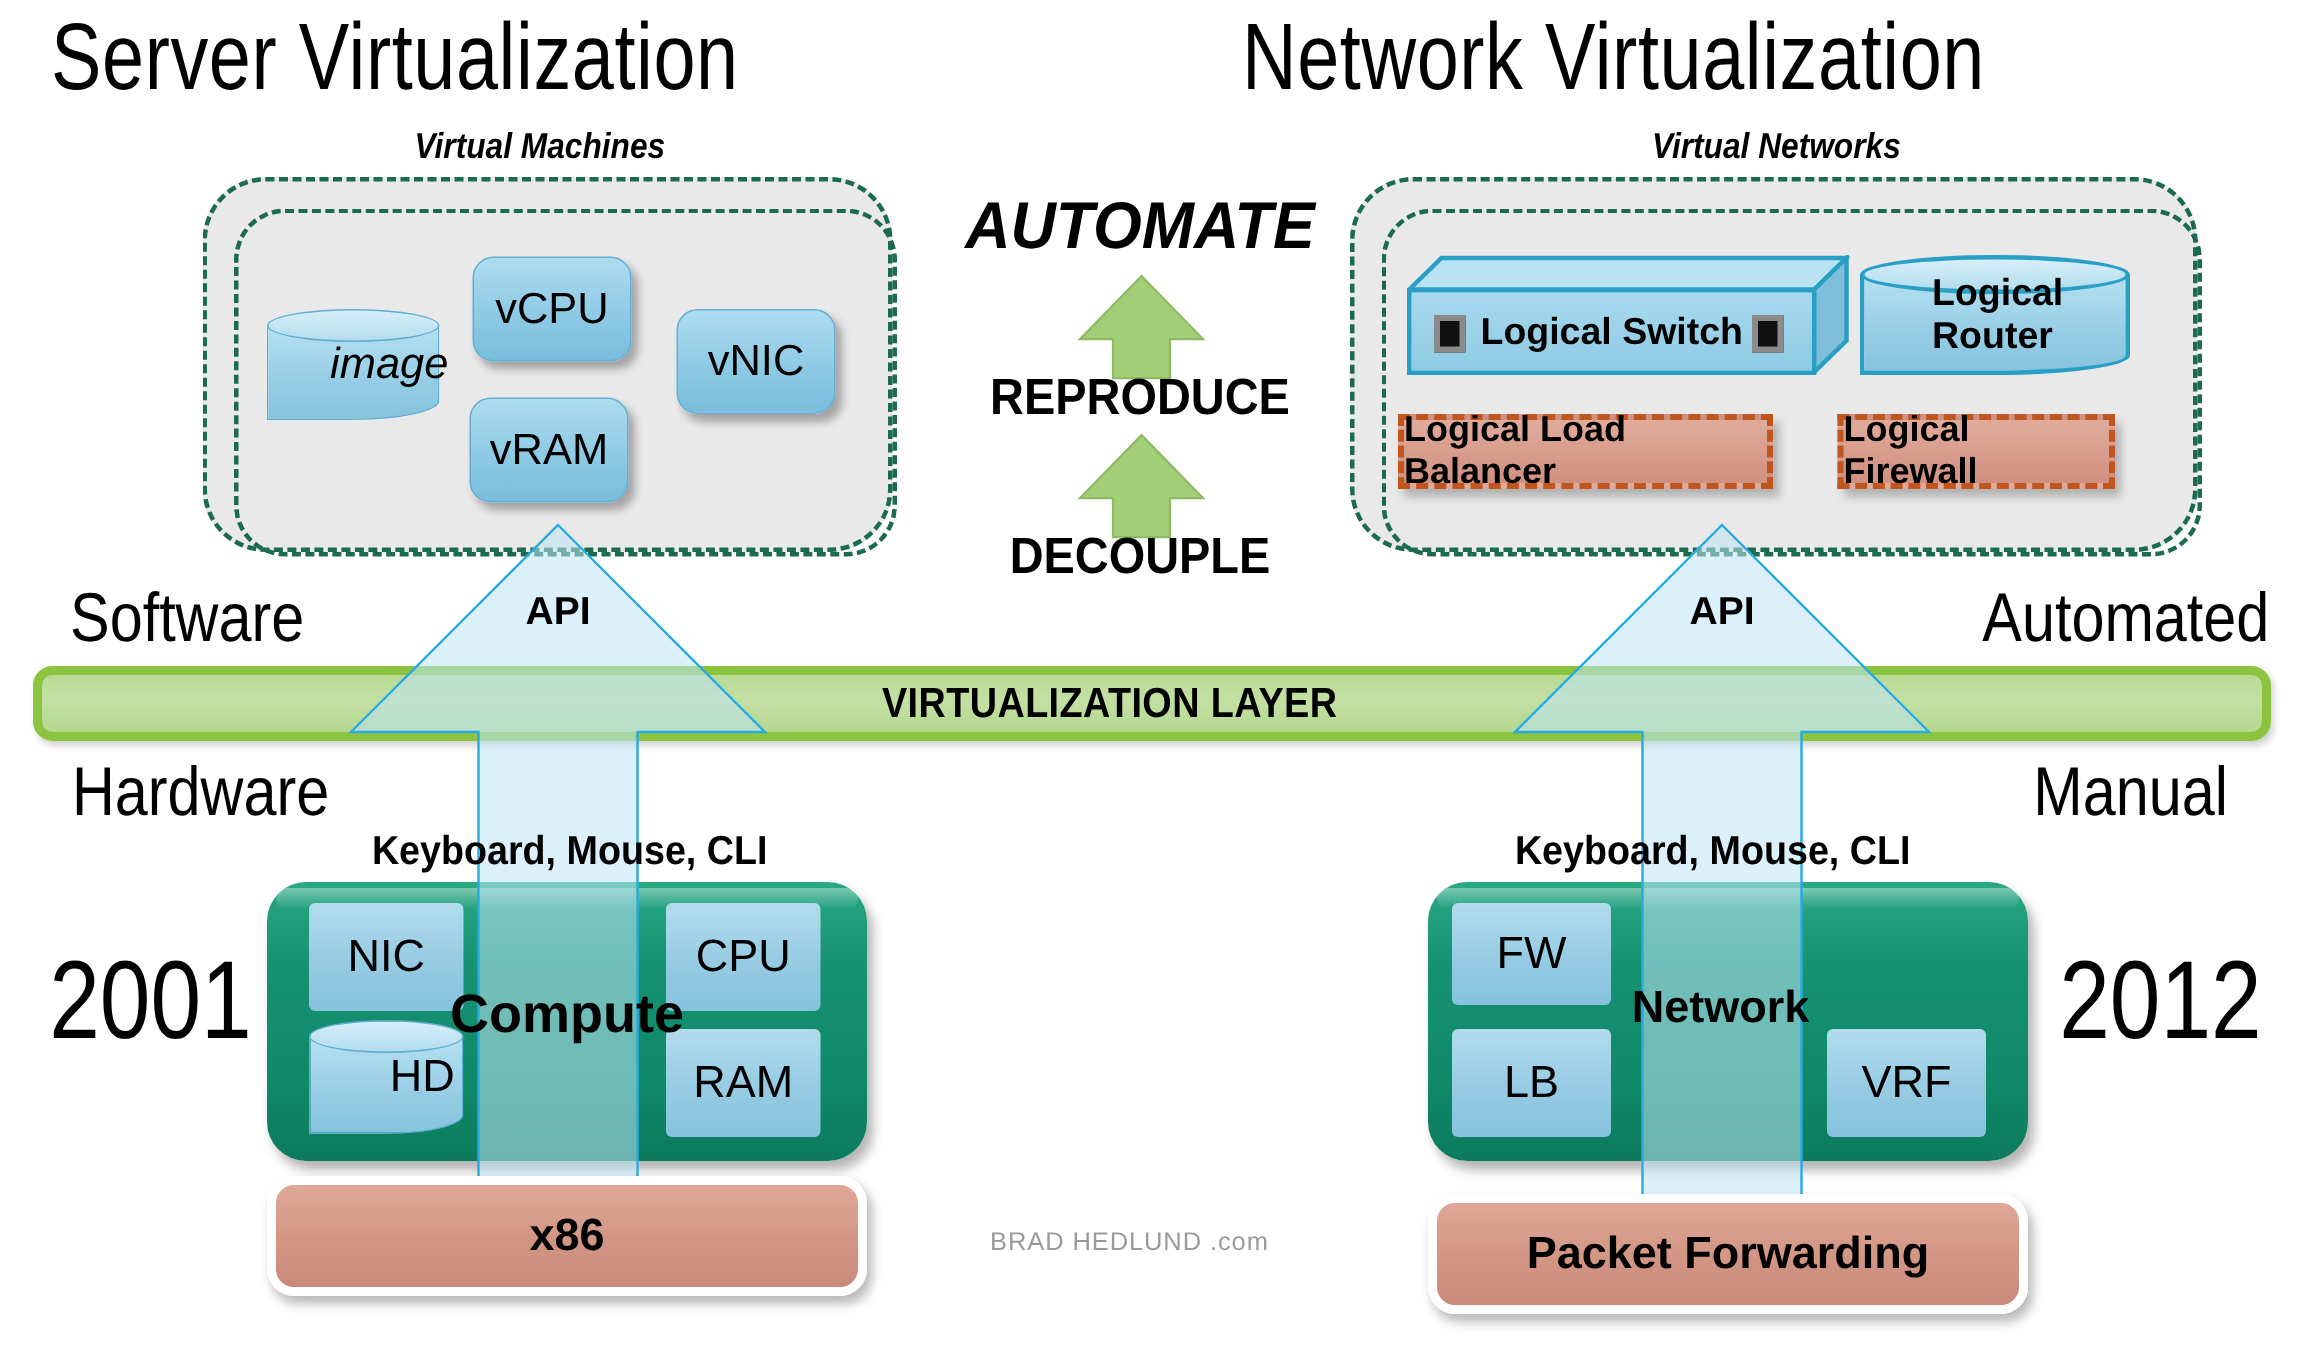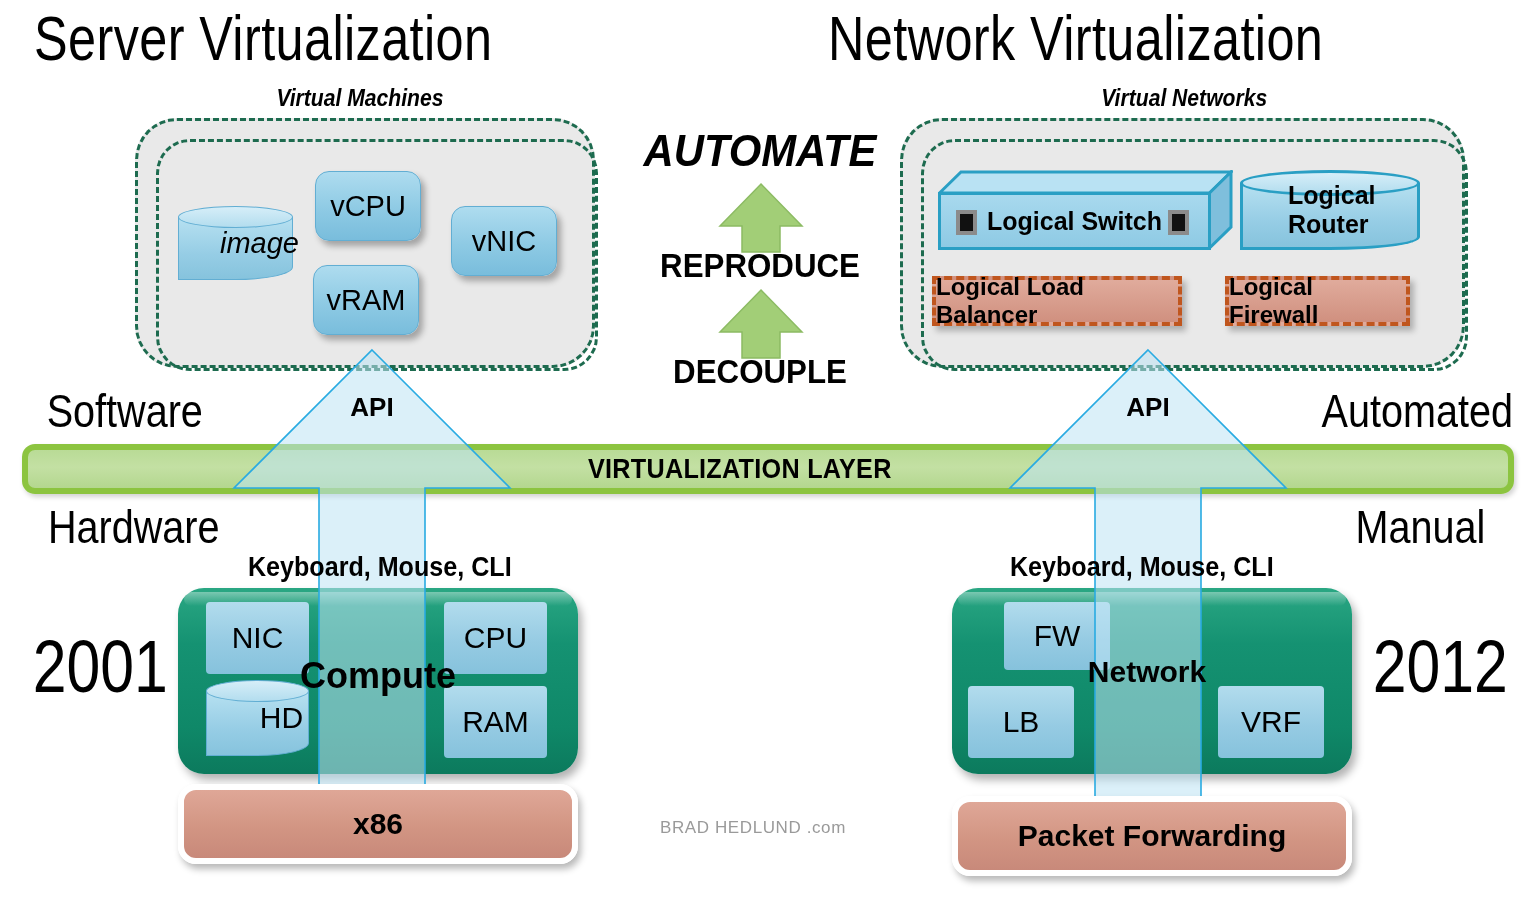--- a/index.html
+++ b/index.html
@@ -264,21 +264,21 @@
 
   <div class="abs" style="left:300px;top:655px;width:150px;text-align:center;z-index:7;
               font-size:36px;font-weight:bold;color:#000;">Compute</div>
 
   <div class="abs redbar" style="left:178px;top:784px;width:400px;height:80px;z-index:6;">
     <span>x86</span>
   </div>
 
   <div class="abs greenbox" style="left:952px;top:588px;width:400px;height:186px;z-index:2;"></div>
 
-  <div class="abs hwchip" style="left:968px;top:602px;width:106px;height:68px;z-index:3;margin-left:36px;">
+  <div class="abs hwchip" style="left:968px;top:602px;width:106px;height:68px;z-index:3;">
     <span>FW</span>
   </div>
   <div class="abs hwchip" style="left:968px;top:686px;width:106px;height:72px;z-index:3;">
     <span>LB</span>
   </div>
   <div class="abs hwchip" style="left:1218px;top:686px;width:106px;height:72px;z-index:3;">
     <span>VRF</span>
   </div>
 
   <div class="abs" style="left:1072px;top:655px;width:150px;text-align:center;z-index:7;

